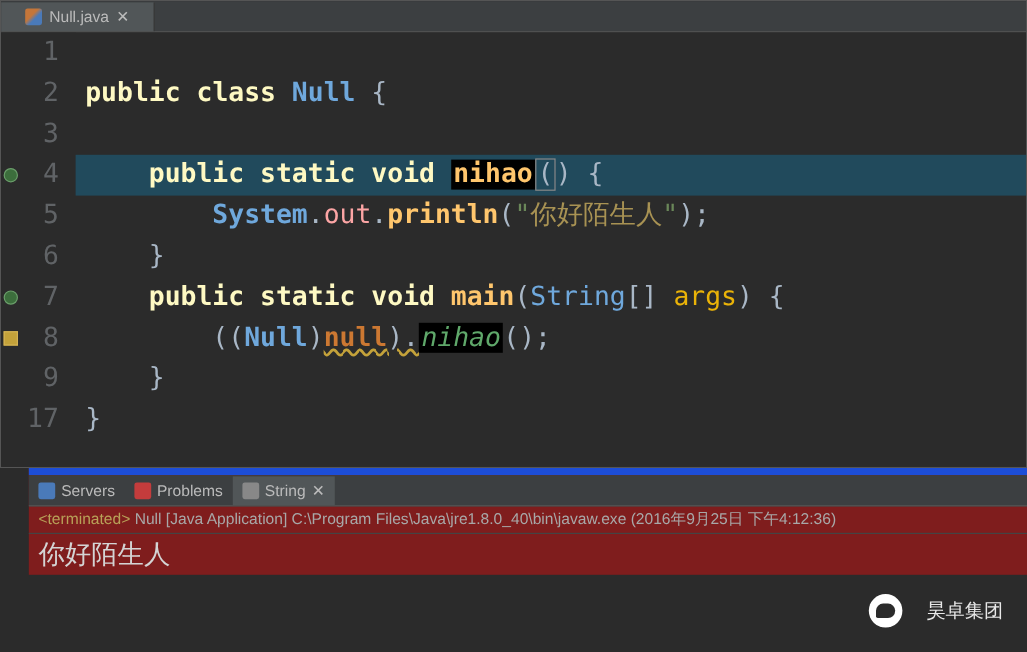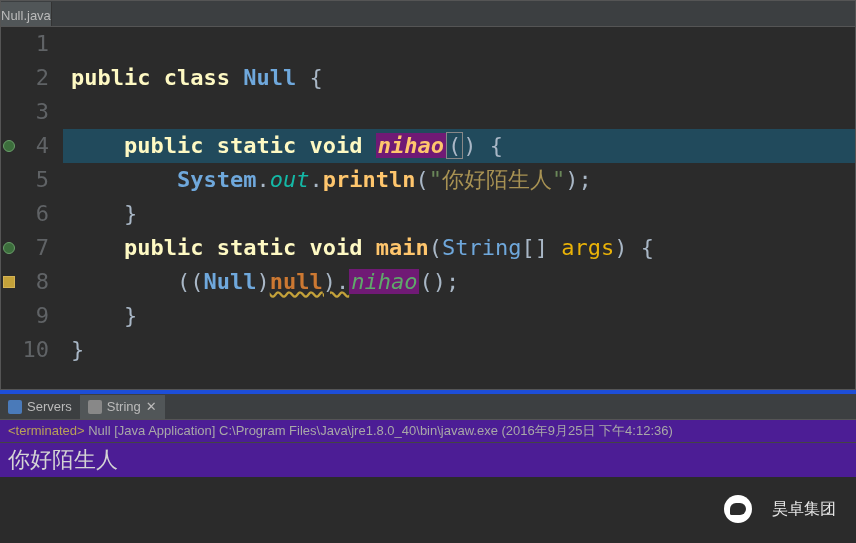--- a/index.html
+++ b/index.html
@@ -19,29 +19,28 @@
 .tab-bar {
   background: #3c3f41;
   height: 26px;
   display: flex;
   align-items: center;
   border-bottom: 1px solid #555;
 }
 .tab {
   background: #515658;
   height: 24px;
-  padding: 0 0;
+  padding: 0 20px;
   display: flex;
   align-items: center;
   gap: 6px;
   color: #bbb;
   font-size: 13px;
   font-family: sans-serif;
   border-right: 1px solid #333;
-  flex-direction: column;
 }
 .java-icon {
   width: 14px; height: 14px;
   display: inline-block;
   background: linear-gradient(135deg, #c4763a 40%, #4a7ab9 60%);
   border-radius: 2px;
 }
 .close-x { color: #bbb; font-size: 13px; cursor: pointer; }
 .code-container {
   flex: 1;
@@ -84,39 +83,39 @@
 }
 .line { height: 34px; padding-left: 8px; position: relative; }
 .line.highlight { background: #214a5c; }
 .kw { color: #cc7832; font-weight: bold; }
 .kw-red { color: #fef9c3; font-weight: bold; }
 .cls { color: #6fa8dc; font-weight: bold; }
 .method { color: #ffc66d; font-weight: bold; }
 .method-italic { color: #5fa86a; font-style: italic; }
 .str { color: #6a8759; }
 .str-cn { color: #a89253; }
-.field { color: #14b8a6; font-style: italic; }
+.field { color: #fca5a5; }
 .punct-white { color: #a9b7c6; }
 .param { color: #eab308; }
 .type { color: #6fa8dc; }
 .highlight-box {
-  background: #701a75;
+  background: #000000;
   padding: 0 2px;
-  font-style: italic;
 }
 .cursor-box {
   border: 1px solid #888;
   padding: 0 1px;
 }
 .underline-wavy {
   text-decoration: underline wavy #c4a23a;
 }
 .bottom-panel {
-  border-top: 4px solid #1d4ed8;
-  background: #4c1d95;
+  border-top: 6px solid #1d4ed8;
+  background: #7f1d1d;
+  margin-left: 24px;
 }
 .bottom-tabs {
   background: #3c3f41;
   height: 26px;
   display: flex;
   align-items: center;
   border-bottom: 1px solid #555;
   font-family: sans-serif;
 }
 .btab {
@@ -191,32 +190,36 @@
     <div class="gutter" id="gutter">
         <div class="gutter-line">1</div>
         <div class="gutter-line">2</div>
         <div class="gutter-line">3</div>
         <div class="gutter-line">4<span class="marker circle"></span></div>
         <div class="gutter-line">5</div>
         <div class="gutter-line">6</div>
         <div class="gutter-line">7<span class="marker circle"></span></div>
         <div class="gutter-line">8<span class="marker warn"></span></div>
         <div class="gutter-line">9</div>
-        <div class="gutter-line">10</div>
+        <div class="gutter-line">17</div>
       </div>
     <div class="code-lines" id="code-lines"><div class="line"></div><div class="line"><span class="kw-red">public</span><span class=""> </span><span class="kw-red">class</span><span class=""> </span><span class="cls">Null</span><span class=""> </span><span class="punct-white">{</span></div><div class="line"></div><div class="line highlight"><span class="">    </span><span class="kw-red">public</span><span class=""> </span><span class="kw-red">static</span><span class=""> </span><span class="kw-red">void</span><span class=""> </span><span class="method highlight-box">nihao</span><span class="punct-white cursor-box">(</span><span class="punct-white">) </span><span class="punct-white">{</span></div><div class="line"><span class="">        </span><span class="cls">System</span><span class="punct-white">.</span><span class="field">out</span><span class="punct-white">.</span><span class="method">println</span><span class="punct-white">(</span><span class="str">"</span><span class="str-cn">你好陌生人</span><span class="str">"</span><span class="punct-white">);</span></div><div class="line"><span class="">    </span><span class="punct-white">}</span></div><div class="line"><span class="">    </span><span class="kw-red">public</span><span class=""> </span><span class="kw-red">static</span><span class=""> </span><span class="kw-red">void</span><span class=""> </span><span class="method">main</span><span class="punct-white">(</span><span class="type">String</span><span class="punct-white">[] </span><span class="param">args</span><span class="punct-white">) </span><span class="punct-white">{</span></div><div class="line"><span class="">        </span><span class="punct-white">((</span><span class="cls">Null</span><span class="punct-white">)</span><span class="kw underline-wavy">null</span><span class="punct-white underline-wavy">).</span><span class="method-italic highlight-box">nihao</span><span class="punct-white">();</span></div><div class="line"><span class="">    </span><span class="punct-white">}</span></div><div class="line"><span class="punct-white">}</span></div></div>
   </div>
 </div>
 
 <div class="bottom-panel">
   <div class="bottom-tabs">
     <div class="btab">
       <span class="tab-icon servers"></span>
       <span>Servers</span>
     </div>
+    <div class="btab">
+      <span class="tab-icon problems"></span>
+      <span>Problems</span>
+    </div>
     <div class="btab active">
       <span class="tab-icon console"></span>
       <span>String</span>
       <span class="close-x">✕</span>
     </div>
   </div>
   <div class="console-header">
     <span class="terminated">&lt;terminated&gt;</span><span> Null [Java Application] C:\Program Files\Java\jre1.8.0_40\bin\javaw.exe (2016年9月25日 下午4:12:36)</span>
   </div>
   <div class="console-output">你好陌生人</div>

